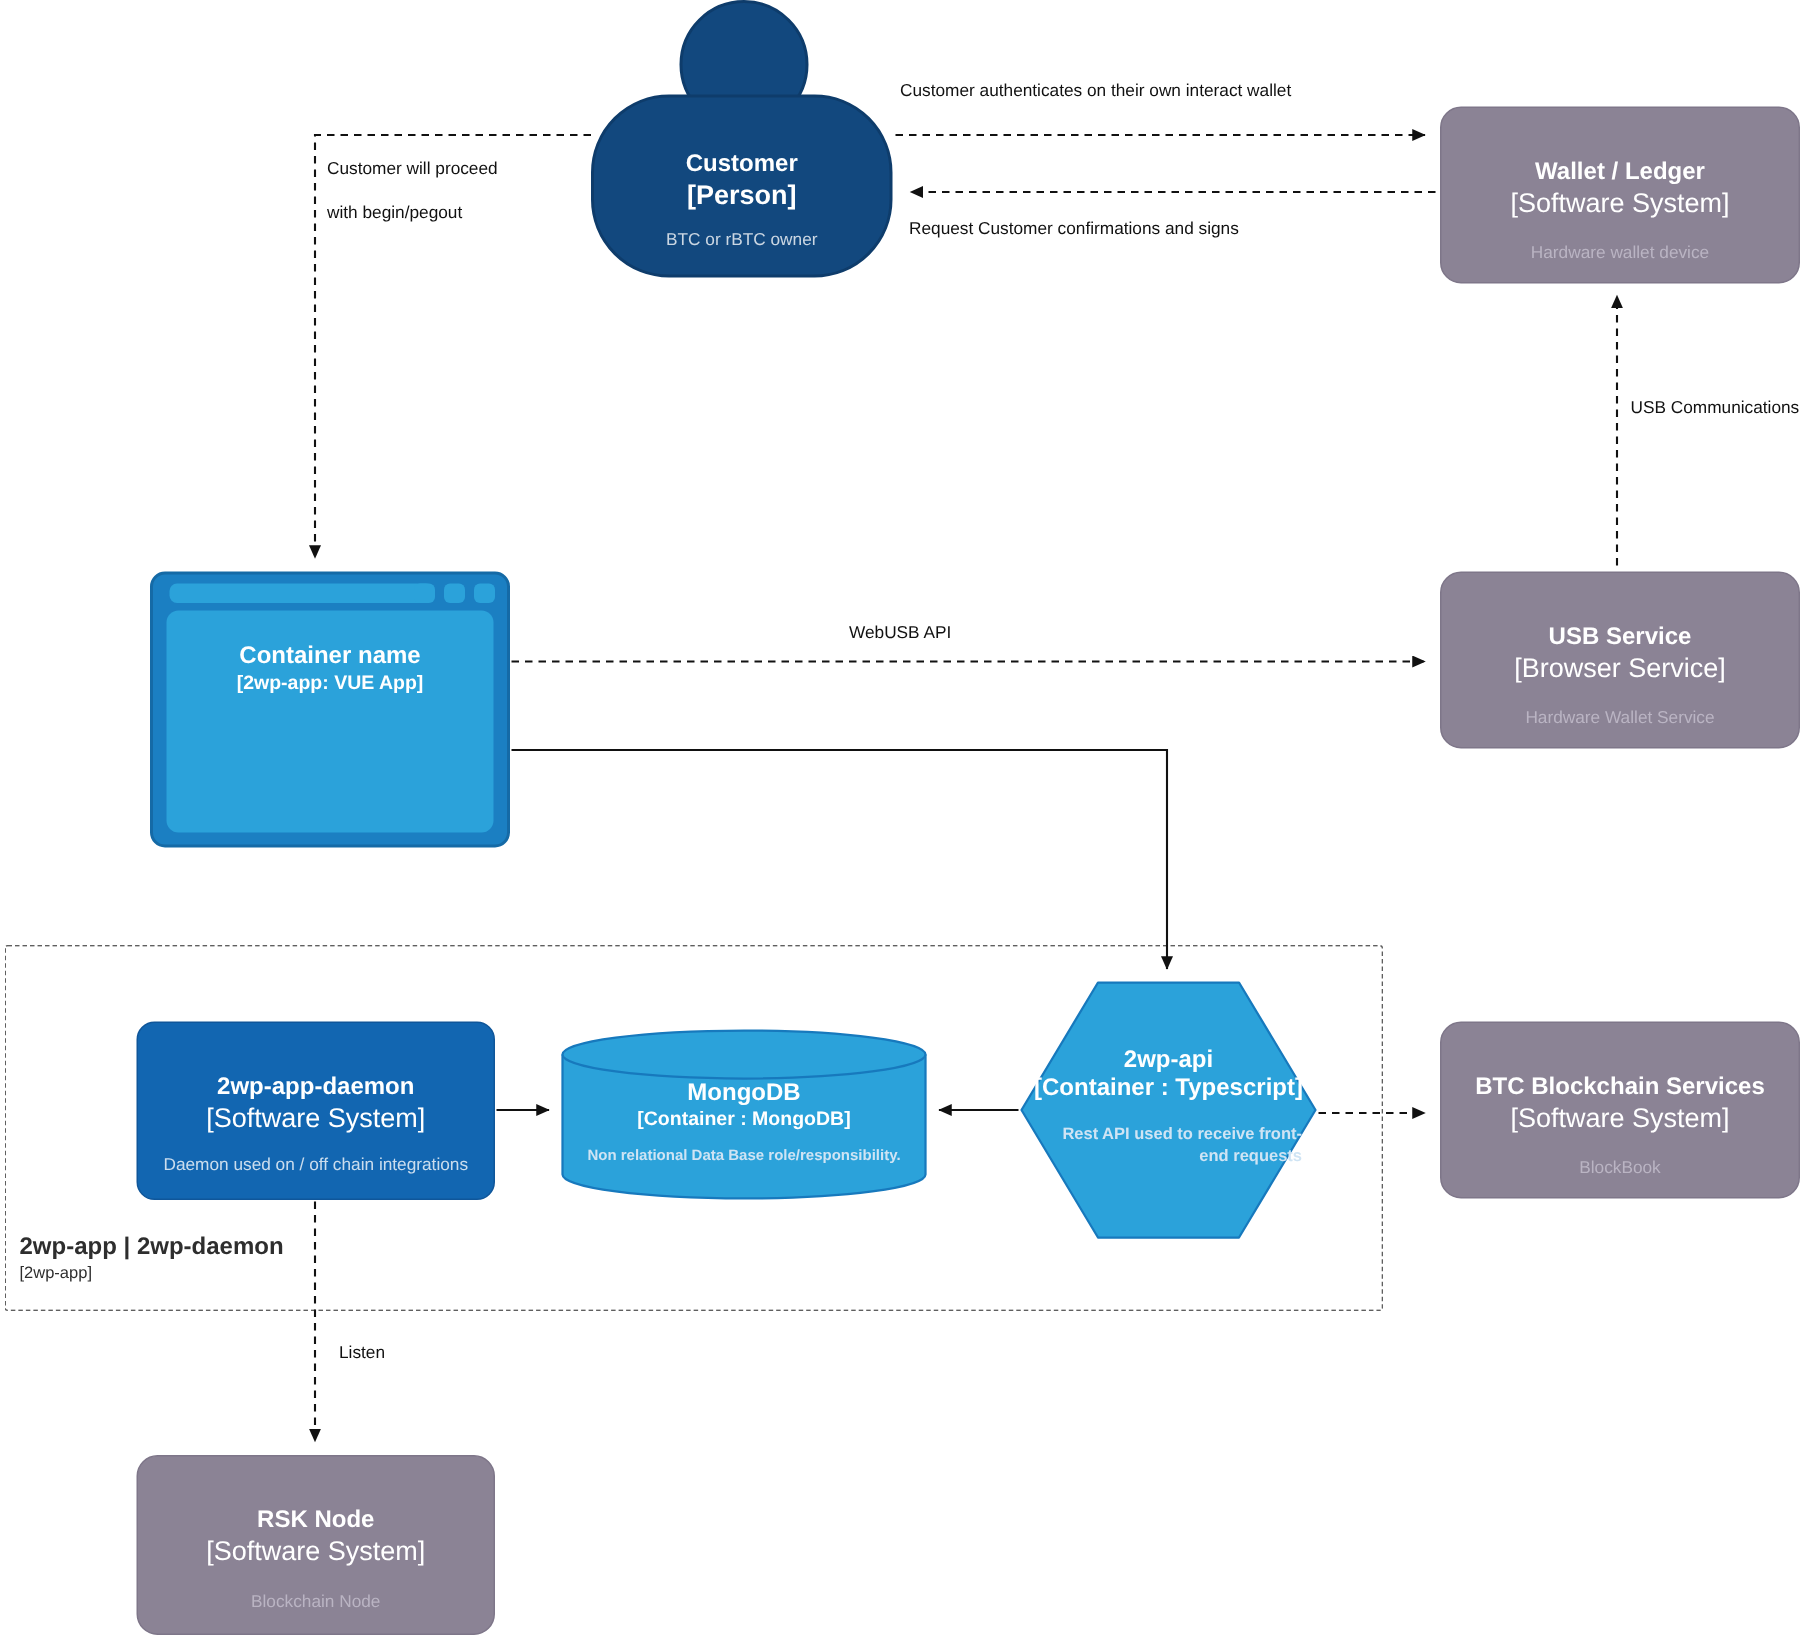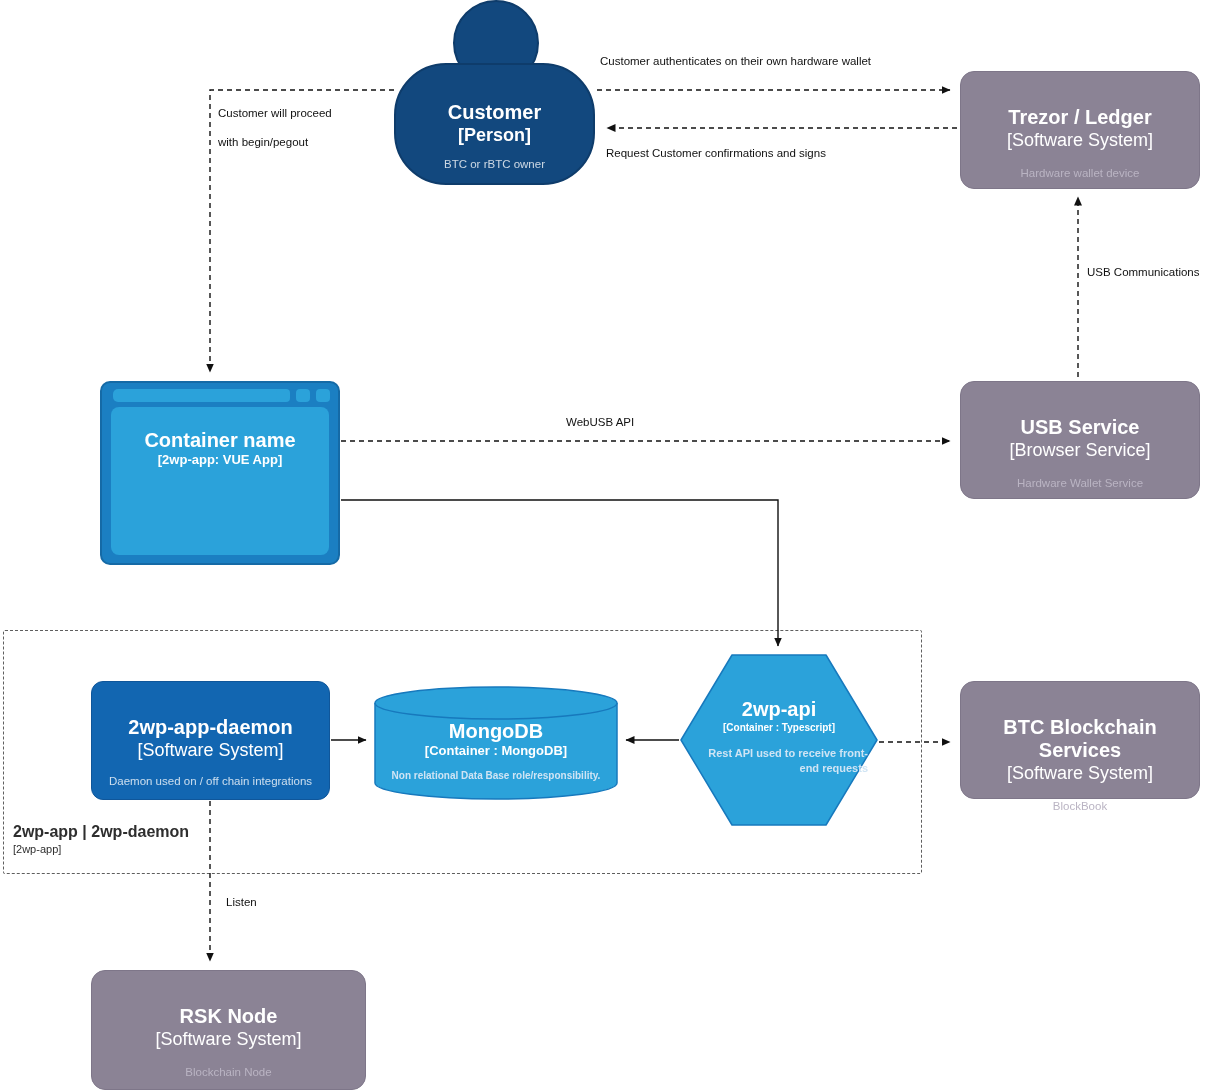--- a/index.html
+++ b/index.html
@@ -4,21 +4,21 @@
 <style>
   html,body{margin:0;padding:0;background:#ffffff;}
   #canvas{
     position:relative;width:1211px;height:1091px;overflow:hidden;
     font-family:"Liberation Sans",sans-serif;background:#ffffff;
   }
   .node{position:absolute;box-sizing:border-box;text-align:center;color:#fff;}
   .rect-node{border-radius:14px;display:flex;flex-direction:column;align-items:center;justify-content:flex-start;}
   .gray{background:#8b8395;border:1px solid #7e7689;}
   .gray .desc{color:#bab4c3;}
-  .title{font-weight:bold;font-size:20px;line-height:1.15;}
+  .title{font-weight:bold;font-size:16px;line-height:1.15;}
   .subtitle{font-size:18px;line-height:1.3;}
   .subtitle.b{font-weight:bold;}
   .desc{font-size:11.5px;line-height:1.35;margin-top:14px;color:rgba(255,255,255,0.78);}
   .desc.b{font-weight:bold;color:#cfe4f4;}
   .pad-top{padding-top:34px;}
 
   
   .person-head{position:absolute;width:82px;height:82px;border-radius:50%;
     background:#12487e;border:2px solid #0e3c6b;}
   .person-body{position:absolute;background:#12487e;border:2px solid #0e3c6b;border-radius:52px;
@@ -77,21 +77,21 @@
   </svg>
 
   <div class="lay-nodes person-head" style="left:453px;top:0px;"></div>
   <div class="node lay-nodes person-body" style="left:394px;top:63px;width:201px;height:122px;">
     <div class="title">Customer</div>
     <div class="subtitle b">[Person]</div>
     <div class="desc" style="margin-top:10px;">BTC or rBTC owner</div>
   </div>
 
   <div class="node lay-nodes rect-node gray pad-top" style="left:960px;top:71px;width:240px;height:118px;">
-    <div class="title">Trezor / Ledger</div>
+    <div class="title">Wallet / Ledger</div>
     <div class="subtitle">[Software System]</div>
     <div class="desc">Hardware wallet device</div>
   </div>
 
   <div class="node lay-nodes browser" style="left:100px;top:381px;width:240px;height:184px;">
     <div class="addr"></div>
     <div class="btns">
         <span></span>
         <span></span>
         <span></span>
@@ -125,38 +125,38 @@
       <div class="desc b" style="font-size:10px;margin-top:9px;white-space:nowrap;">Non relational Data Base role/responsibility.</div>
     </div>
   </div>
 
   <div class="node lay-nodes" style="left:680px;top:654px;width:198px;height:172px;">
     <svg width="198" height="172" viewBox="0 0 198 172">
       <polygon points="52,1 146,1 197,86 146,171 52,171 1,86" fill="#2ba2da" stroke="#1779bd" stroke-width="1.5" stroke-linejoin="round"></polygon>
     </svg>
     <div class="shape-overlay" style="padding-top:44px;">
       <div class="title">2wp-api</div>
-      <div class="subtitle b" style="font-size:10px;">[Container : Typescript]</div>
+      <div class="subtitle b" style="font-size:16px;">[Container : Typescript]</div>
       <div class="desc b" style="font-size:11px;width:178px;margin-top:12px;text-align:right;">Rest API used to receive front-end requests</div>
     </div>
   </div>
 
   <div class="node lay-nodes rect-node gray pad-top" style="left:960px;top:681px;width:240px;height:118px;">
     <div class="title">BTC Blockchain Services</div>
     <div class="subtitle">[Software System]</div>
     <div class="desc">BlockBook</div>
   </div>
 
-  <div class="node lay-nodes rect-node gray pad-top" style="left:91px;top:970px;width:275px;height:120px;">
+  <div class="node lay-nodes rect-node gray pad-top" style="left:91px;top:970px;width:239px;height:120px;">
     <div class="title">RSK Node</div>
     <div class="subtitle">[Software System]</div>
     <div class="desc">Blockchain Node</div>
   </div>
 
-  <div class="edge-label lay-labels" style="left:600px;top:55px;">Customer authenticates on their own hardware wallet</div>
+  <div class="edge-label lay-labels" style="left:600px;top:55px;">Customer authenticates on their own interact wallet</div>
   <div class="edge-label lay-labels" style="left:606px;top:147px;">Request Customer confirmations and signs</div>
   <div class="edge-label lay-labels" style="left:218px;top:107px;">Customer will proceed</div>
   <div class="edge-label lay-labels" style="left:218px;top:136px;">with begin/pegout</div>
   <div class="edge-label lay-labels" style="left:1087px;top:266px;">USB Communications</div>
   <div class="edge-label lay-labels" style="left:566px;top:416px;">WebUSB API</div>
   <div class="edge-label lay-labels" style="left:226px;top:896px;">Listen</div>
 
 </div>
 
 </body></html>

